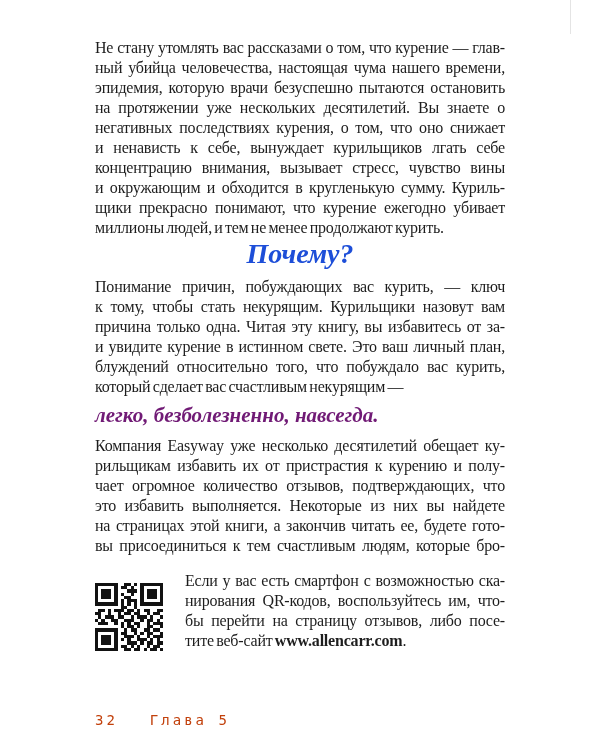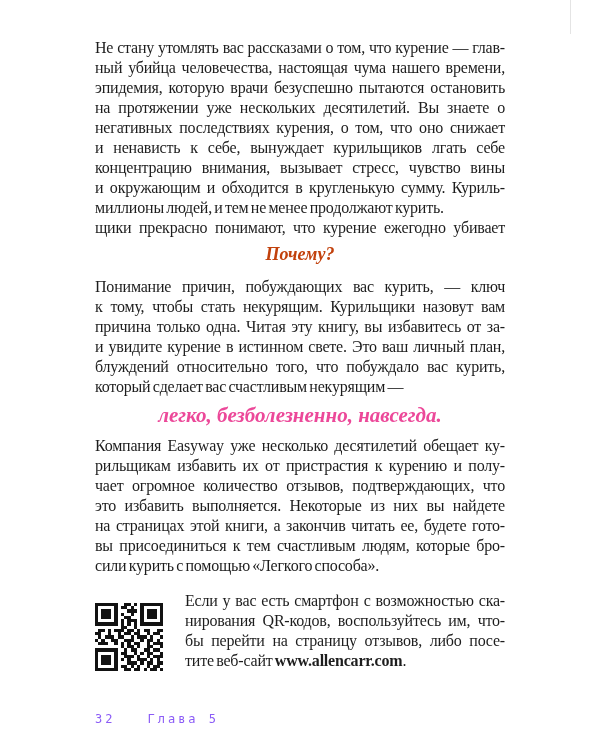--- a/index.html
+++ b/index.html
@@ -18,46 +18,46 @@
   }
   .para { font-size:16px; line-height:20px; letter-spacing:-0.2px; word-spacing:-1.5px; }
   .line {
     text-align:justify;
     -moz-text-align-last:justify;
     text-align-last:justify;
     white-space:nowrap;
   }
   .line.pl { text-align-last:left; -moz-text-align-last:left; }
   .h1 {
-    font-size:18px; line-height:26px;
+    font-size:28px; line-height:26px;
     font-weight:bold; font-style:italic;
     text-align:center;
     margin:3px 0 10px 0;
-    color:#c2410c;
+    color:#1d4ed8;
   }
   .h2 {
     font-size:21px; line-height:24px;
     font-weight:bold; font-style:italic;
-    text-align:center;
+    text-align:left;
     margin:6px 0 9px 0;
-    color:#ec4899;
+    color:#701a75;
   }
   .qr-row { display:flex; align-items:flex-end; margin-top:15px; }
   .qr-box { width:68px; height:68px; flex:none; }
   .qr-box svg { display:block; width:68px; height:68px; shape-rendering:crispEdges; }
   .qr-box rect { fill:#121212; }
   .qr-text { margin-left:22px; width:320px; flex:none; }
   .bold { font-weight:bold; }
   .footer {
     position:absolute;
     left:95px; top:712px;
     font-family:"DejaVu Sans Mono","Liberation Mono",monospace;
-    font-size:12px;
+    font-size:14px;
     letter-spacing:3px;
-    color:#8b5cf6;
+    color:#c2410c;
     display:flex;
   }
   .footer .chapter { margin-left:32px; }
   .scan-artifact {
     position:absolute;
     left:570px; top:0;
     width:1px; height:34px;
     background:#e4e4e4;
   }
 </style>
@@ -71,22 +71,22 @@
 
     <div class="para">
       <div class="line">Не стану утомлять вас рассказами о том, что курение — глав-</div>
       <div class="line">ный убийца человечества, настоящая чума нашего времени,</div>
       <div class="line">эпидемия, которую врачи безуспешно пытаются остановить</div>
       <div class="line">на протяжении уже нескольких десятилетий. Вы знаете о</div>
       <div class="line">негативных последствиях курения, о том, что оно снижает</div>
       <div class="line">и ненависть к себе, вынуждает курильщиков лгать себе</div>
       <div class="line">концентрацию внимания, вызывает стресс, чувство вины</div>
       <div class="line">и окружающим и обходится в кругленькую сумму. Куриль-</div>
+      <div class="line">щики прекрасно понимают, что курение ежегодно убивает</div>
       <div class="line pl">миллионы людей, и тем не менее продолжают курить.</div>
-      <div class="line">щики прекрасно понимают, что курение ежегодно убивает</div>
     </div>
 
     <div class="h1">Почему?</div>
 
     <div class="para">
       <div class="line">Понимание причин, побуждающих вас курить, — ключ</div>
       <div class="line">к тому, чтобы стать некурящим. Курильщики назовут вам</div>
       <div class="line">причина только одна. Читая эту книгу, вы избавитесь от за-</div>
       <div class="line">и увидите курение в истинном свете. Это ваш личный план,</div>
       <div class="line">блуждений относительно того, что побуждало вас курить,</div>
@@ -95,21 +95,20 @@
 
     <div class="h2">легко, безболезненно, навсегда.</div>
 
     <div class="para">
       <div class="line">Компания Easyway уже несколько десятилетий обещает ку-</div>
       <div class="line">рильщикам избавить их от пристрастия к курению и полу-</div>
       <div class="line">чает огромное количество отзывов, подтверждающих, что</div>
       <div class="line">это избавить выполняется. Некоторые из них вы найдете</div>
       <div class="line">на страницах этой книги, а закончив читать ее, будете гото-</div>
       <div class="line">вы присоединиться к тем счастливым людям, которые бро-</div>
-      <div class="line pl">сили курить с помощью «Легкого способа».</div>
     </div>
 
     <div class="qr-row">
       <div class="qr-box">
         <svg id="qr-svg" viewBox="0 0 21 21" xmlns="http://www.w3.org/2000/svg">
             <rect x="0" y="0" width="1" height="1"></rect>
             <rect x="1" y="0" width="1" height="1"></rect>
             <rect x="2" y="0" width="1" height="1"></rect>
             <rect x="3" y="0" width="1" height="1"></rect>
             <rect x="4" y="0" width="1" height="1"></rect>

